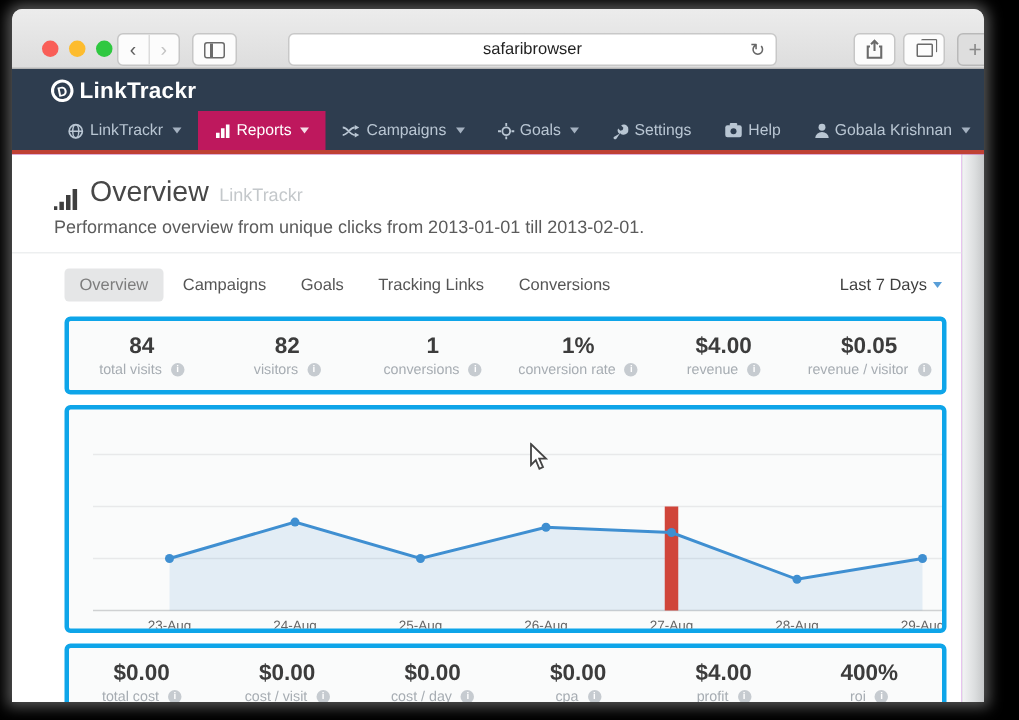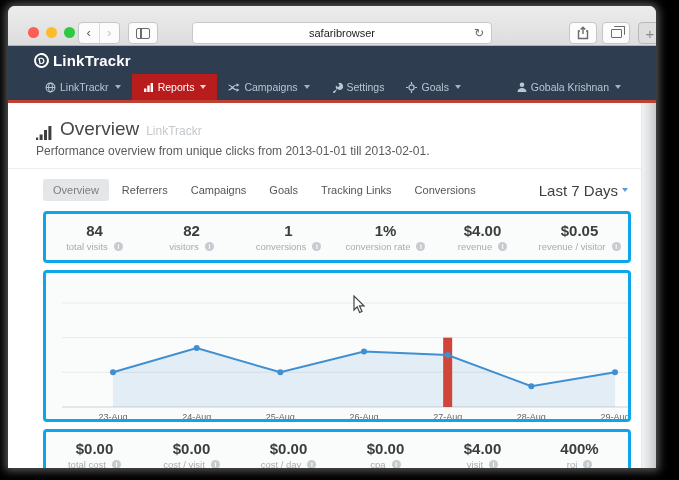--- a/index.html
+++ b/index.html
@@ -20,21 +20,21 @@
   .light.yellow{background:#fdbc2e;}
   .light.green{background:#2fc840;}
   .tb-btn{position:absolute;top:16px;height:22px;background:#fcfcfc;border:1px solid #c6c6c6;
     border-radius:4px;display:flex;align-items:center;justify-content:center;color:#5d5d5d;}
   .navgroup{left:70px;width:42px;padding:0;}
   .navgroup span{flex:1;text-align:center;font-size:13px;line-height:20px;}
   .navgroup .fwd{color:#c4c4c4;border-left:1px solid #dcdcdc;}
   .sidebtn{left:120px;width:30px;}
   .side-ico{width:14px;height:11px;border:1.5px solid #6a6a6a;border-radius:2px;position:relative;}
   .side-ico:after{content:"";position:absolute;left:3px;top:0;bottom:0;width:1.5px;background:#6a6a6a;}
-  .addressbar{position:absolute;left:184px;top:16px;width:300px;height:22px;background:#fff;
+  .addressbar{position:absolute;left:184px;top:16px;width:326px;height:22px;background:#fff;
     border:1px solid #c8c8c8;border-radius:4px;font-size:11px;color:#222;text-align:center;
     line-height:20px;}
   .reload{position:absolute;right:7px;top:0;font-size:12px;color:#666;line-height:20px;}
   .sharebtn{left:561px;width:28px;}
   .tabsbtn{left:594px;width:28px;}
   .tabs-ico{width:11px;height:9px;border:1.5px solid #6a6a6a;border-radius:1px;position:relative;background:#fcfcfc;}
   .tabs-ico:after{content:"";position:absolute;left:2px;top:-4px;width:10px;height:8px;
     border:1.5px solid #6a6a6a;border-bottom:none;border-left:none;border-radius:1px;}
   .plusbtn{left:630px;width:24px;background:#dedede;border-color:#b9b9b9;font-size:15px;color:#8a8a8a;}
 
@@ -42,41 +42,41 @@
   .site-header{height:28px;flex:0 0 28px;background:#2e3d4f;display:flex;align-items:center;padding-left:26px;}
   .logo-badge{width:15px;height:15px;border:2px solid #fff;border-radius:50%;color:#fff;font-size:9px;
     font-weight:bold;display:inline-flex;align-items:center;justify-content:center;transform:rotate(-12deg);}
   .brand{color:#fff;font-size:15px;font-weight:bold;margin-left:4px;letter-spacing:.2px;}
 
   
   .appnav{height:29px;flex:0 0 29px;background:#2e3d4f;border-bottom:3px solid #bf4134;
     display:flex;align-items:stretch;padding-left:26px;font-size:10.5px;color:#b9c6d3;}
   .nav-item{display:flex;align-items:center;gap:4px;padding:0 11px;white-space:nowrap;cursor:pointer;}
   .nav-item svg{flex:0 0 auto;}
-  .nav-item.active{background:#b91c1c;color:#fff;}
+  .nav-item.active{background:#be185d;color:#fff;}
   .nav-user{margin-left:auto;margin-right:24px;align-items:center;}
   .caret{display:inline-block;width:0;height:0;border-left:3px solid transparent;
     border-right:3px solid transparent;border-top:4px solid currentColor;margin-left:2px;opacity:.85;}
 
   
   .body-row{flex:1;display:flex;background:#d946ef;min-height:0;}
   .main{flex:1;overflow:hidden;background:#fff;}
   .scrollstrip{flex:0 0 15px;background:linear-gradient(to right,#f2f3f4,#dcdedf 55%,#c6c8c9);
     border-left:1px solid #e4e6e7;}
 
   .page-head{padding:15px 0 10px 28px;border-bottom:1px solid #edeff0;}
   .head-row{display:flex;align-items:baseline;gap:7px;}
   .page-title{font-size:19px;color:#474747;font-weight:500;}
   .page-title-suffix{font-size:12px;color:#c4c8cb;}
   .page-subtitle{font-size:12px;color:#5b5b5b;margin-top:4px;}
 
   .tabs-row{display:flex;align-items:center;padding:10px 13px 10px 35px;}
   .tab{font-size:11px;color:#555;padding:5px 10px;margin-right:3px;cursor:pointer;white-space:nowrap;}
   .tab.active{background:#e5e6e7;border-radius:3px;color:#7d7d7d;}
-  .range{margin-left:auto;font-size:15px;color:#3f3f3f;display:flex;align-items:center;cursor:pointer;}
+  .range{margin-left:auto;font-size:11px;color:#3f3f3f;display:flex;align-items:center;cursor:pointer;}
   .range .caret{color:#3c8dd0;margin-left:4px;}
 
   .panel{margin:0 10px 7px 35px;background:#fafbfb;border:3px solid #0ea5e9;border-radius:4px;}
   .stats{height:52px;display:flex;align-items:center;}
   .stat{flex:1;display:flex;flex-direction:column;align-items:center;gap:2px;}
   .stat-value{font-size:15px;font-weight:bold;color:#3c3c3c;}
   .stat-label{font-size:9.5px;color:#a6acb2;display:flex;align-items:center;gap:6px;}
   .info-dot{width:9px;height:9px;border-radius:50%;background:#c6cbd0;color:#fff;font-size:6.5px;
     font-weight:bold;display:inline-flex;align-items:center;justify-content:center;}
   .info-dot:after{content:"i";}
@@ -148,31 +148,39 @@
     <div class="nav-item">
       <svg width="12" height="11" viewBox="0 0 12 11">
         <path d="M0.5,3 C4,3 5,8 8.5,8 M0.5,8 C4,8 5,3 8.5,3" fill="none" stroke="currentColor" stroke-width="1.2"></path>
         <path d="M8.5,1.3 L11.5,3 L8.5,4.7 Z M8.5,6.3 L11.5,8 L8.5,9.7 Z" fill="currentColor"></path>
       </svg>
       <span>Campaigns</span>
       <span class="caret"></span>
     </div>
     <div class="nav-item">
       <svg width="11" height="11" viewBox="0 0 11 11">
-        <path d="M10.2,2.2 A2.9,2.9 0 0 0 6.1,1.6 L7.6,3.1 L7.1,4.6 L5.6,5.1 L4.1,3.6 A2.9,2.9 0 0 0 4.9,7.2 L1.2,9.4 A1.1,1.1 0 0 0 2.7,10.9 L5.4,6.8 A2.9,2.9 0 0 0 10.2,2.2 Z" fill="currentColor"></path>
-      </svg>
-      <span>Settings</span>
-    </div>
-    <div class="nav-item">
-      <svg width="11" height="11" viewBox="0 0 11 11">
         <circle cx="5.5" cy="5.5" r="2.6" fill="none" stroke="currentColor" stroke-width="1.2"></circle>
         <path d="M5.5,0 V2 M5.5,9 V11 M0,5.5 H2 M9,5.5 H11" stroke="currentColor" stroke-width="1.2"></path>
       </svg>
       <span>Goals</span>
       <span class="caret"></span>
+    </div>
+    <div class="nav-item">
+      <svg width="11" height="11" viewBox="0 0 11 11">
+        <path d="M10.2,2.2 A2.9,2.9 0 0 0 6.1,1.6 L7.6,3.1 L7.1,4.6 L5.6,5.1 L4.1,3.6 A2.9,2.9 0 0 0 4.9,7.2 L1.2,9.4 A1.1,1.1 0 0 0 2.7,10.9 L5.4,6.8 A2.9,2.9 0 0 0 10.2,2.2 Z" fill="currentColor"></path>
+      </svg>
+      <span>Settings</span>
+    </div>
+    <div class="nav-item">
+      <svg width="12" height="10" viewBox="0 0 12 10">
+        <rect x="0.5" y="1.5" width="11" height="8" rx="1.5" fill="currentColor"></rect>
+        <circle cx="6" cy="5.5" r="2" fill="#2e3d4f"></circle>
+        <rect x="3.5" y="0" width="5" height="2" rx="0.8" fill="currentColor"></rect>
+      </svg>
+      <span>Help</span>
     </div>
     <div class="nav-item nav-user">
       <svg width="10" height="10" viewBox="0 0 10 10">
         <circle cx="5" cy="2.8" r="2.3" fill="currentColor"></circle>
         <path d="M0.5,10 a4.5,4 0 0 1 9,0 Z" fill="currentColor"></path>
       </svg>
       <span>Gobala Krishnan</span>
       <span class="caret"></span>
     </div>
   </div>
@@ -189,21 +197,20 @@
             <rect x="12.4" y="1" width="3" height="14" fill="#3f3f3f"></rect>
           </svg>
           <span class="page-title">Overview</span>
           <span class="page-title-suffix">LinkTrackr</span>
         </div>
         <div class="page-subtitle">Performance overview from unique clicks from 2013-01-01 till 2013-02-01.</div>
       </div>
 
       <div class="tabs-row">
         <span class="tab active">Overview</span>
-        <span class="tab">Referrers</span>
         <span class="tab">Campaigns</span>
         <span class="tab">Goals</span>
         <span class="tab">Tracking Links</span>
         <span class="tab">Conversions</span>
         <span class="range">
           <span>Last 7 Days</span>
           <span class="caret"></span>
         </span>
       </div>
 
@@ -307,21 +314,21 @@
         <div class="stat">
           <span class="stat-value">$0.00</span>
           <span class="stat-label">
               <span>cpa</span>
               <span class="info-dot"></span>
             </span>
         </div>
         <div class="stat">
           <span class="stat-value">$4.00</span>
           <span class="stat-label">
-              <span>visit</span>
+              <span>profit</span>
               <span class="info-dot"></span>
             </span>
         </div>
         <div class="stat">
           <span class="stat-value">400%</span>
           <span class="stat-label">
               <span>roi</span>
               <span class="info-dot"></span>
             </span>
         </div>

